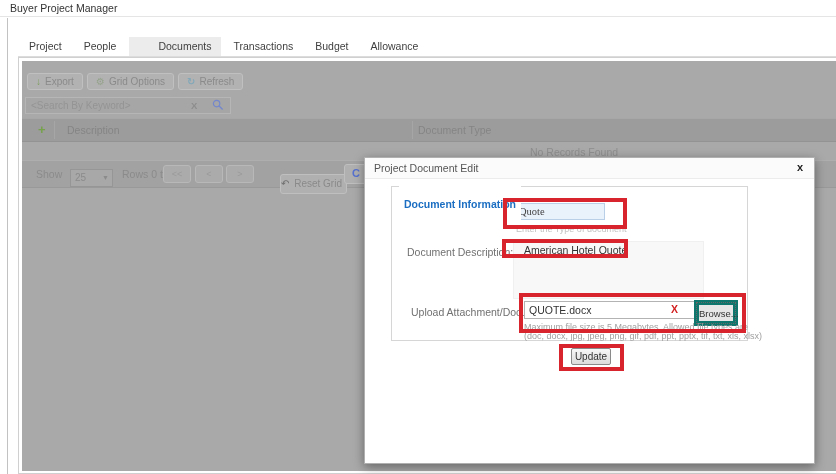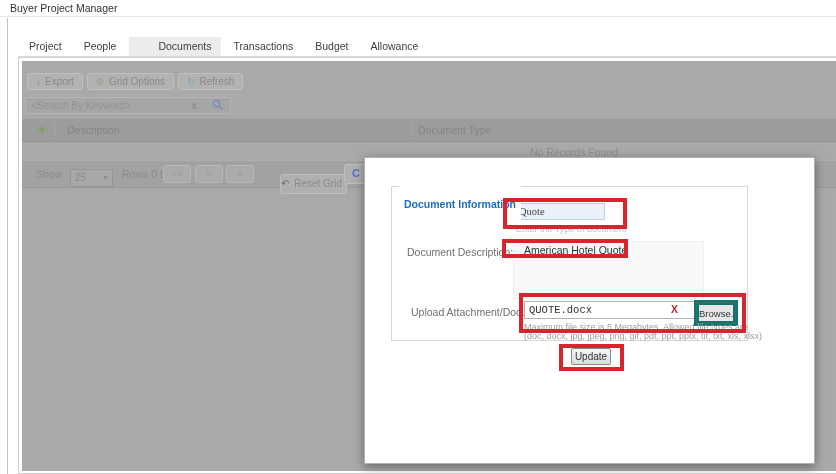--- a/index.html
+++ b/index.html
@@ -72,21 +72,21 @@
   .req { color:#d02020; }
   .input-type { position:absolute; left:149px; top:45px; width:91px; height:17px;
     background:#e9f1fb; border:1px solid #b9cfe8; font-family:Liberation Serif, serif; font-size:10.5px;
     padding:0 4px; color:#444; box-sizing:border-box; }
   .hint { position:absolute; color:#c3c3c3; font-size:9px; white-space:nowrap; }
   .hint-dark { color:#a0a0a0; }
   .desc-box { position:absolute; left:148px; top:83px; width:191px; height:58px;
     background:#f8f8f8; border:1px solid #f0f0f0; font-size:10.5px; color:#333;
     padding:2px 4px 0 10px; box-sizing:border-box; }
   .file-input { position:absolute; left:159px; top:143px; width:184px; height:18px;
-    border:1px solid #b3b3b3; background:#fff; box-sizing:border-box; font-family:Liberation Mono, monospace;
+    border:1px solid #b3b3b3; background:#fff; box-sizing:border-box; font-family:Liberation Sans, sans-serif;
     font-size:10.5px; color:#333; padding:0 16px 0 4px; }
   .file-clear { position:absolute; left:306px; top:145px; color:#d21f1f; font-weight:bold; font-size:10.5px; }
   .browse-btn { position:absolute; left:329px; top:142px; width:44px; height:26px;
     background:#e7e7e7; border:5px solid #0f766e; font-size:9.5px; color:#333;
     text-align:center; line-height:18px; box-sizing:border-box;
     outline:1px dotted #666; outline-offset:-3px; }
   .update-btn { position:absolute; left:206px; top:190px; width:40px; height:17px;
     background:linear-gradient(#f7f7f7,#dcdcdc); border:1px solid #8a8a8a; border-radius:2px;
     font-size:10px; color:#333; text-align:center; line-height:15px; box-sizing:border-box; }
   
@@ -164,20 +164,24 @@
         </div>
         <div class="refresh-frag">
           <span>C</span>
         </div>
       </div>
 
     </div>
   </div>
 
   <div class="modal">
+    <div class="modal-titlebar">
+      <span class="modal-title">Project Document Edit</span>
+      <span class="modal-close">x</span>
+    </div>
 
     <div class="fieldset"></div>
     <div class="legend">Document Information</div>
 
     <span class="field-label" style="left:42px; top:50px;">
       <span>Document Type:</span><span class="req">*</span>
     </span>
     <input class="input-type" type="text" value="Quote" style="">
     <span class="hint" style="left:151px; top:66px;">Enter the Type of document</span>
 

